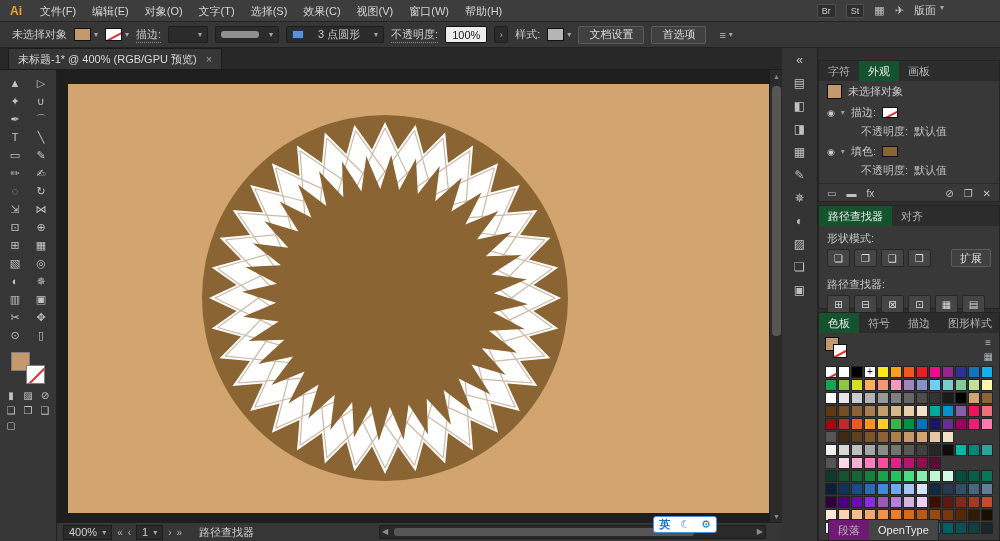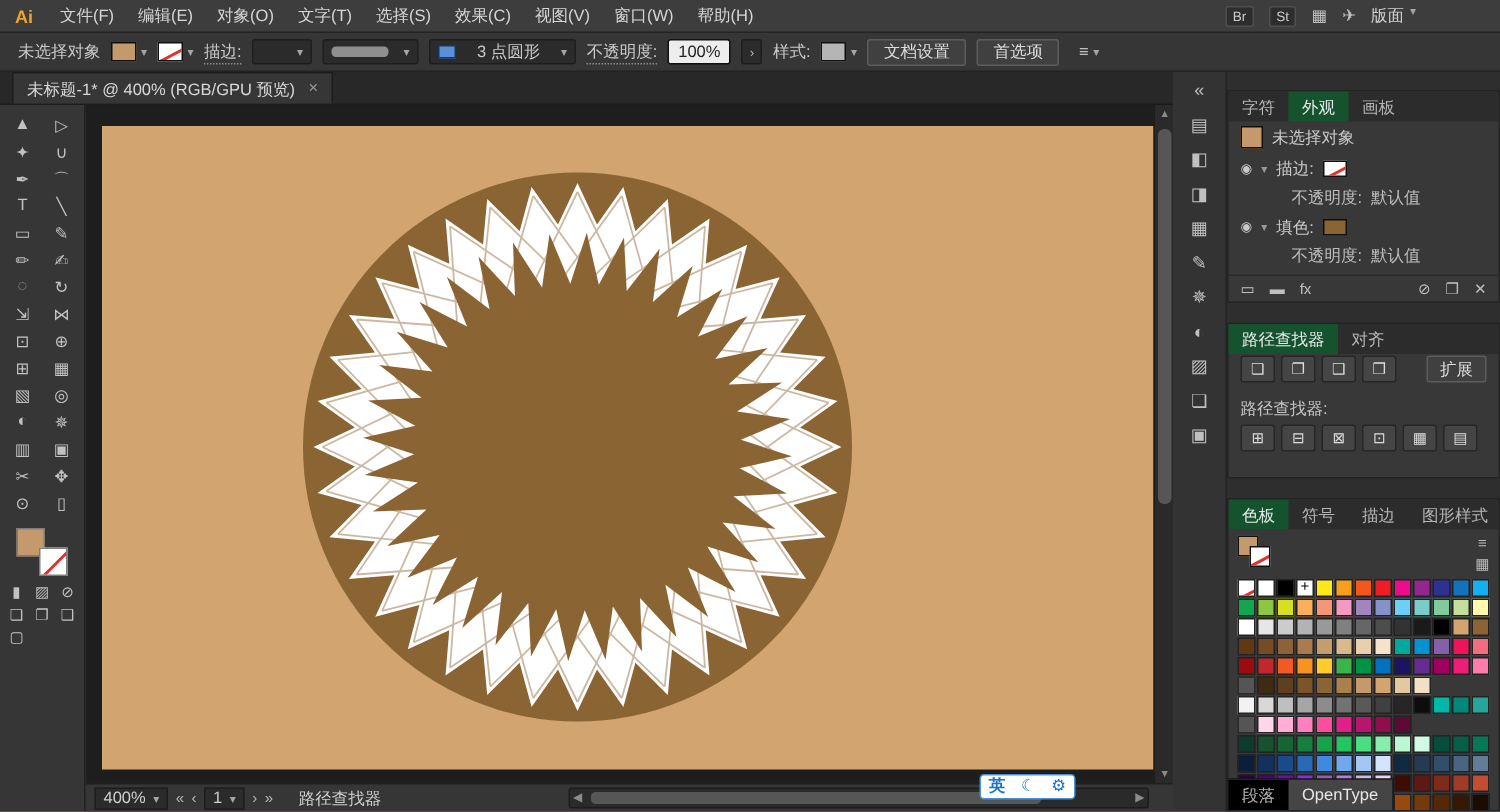--- a/index.html
+++ b/index.html
@@ -70,21 +70,21 @@
   .hthumb{position:absolute;left:14px;top:2px;height:8px;width:78%;background:#565656;border-radius:3px}
   .harrow{position:absolute;top:1px;color:#8b8b8b;font-size:8px}
   .harrow.left{left:2px}.harrow.right{right:2px}
   .ime{position:absolute;left:596px;top:446px;width:64px;height:17px;background:#fff;border:1px solid #4a90d9;border-radius:3px;display:flex;align-items:center;justify-content:space-around;z-index:8}
   .ime span{color:#1a73c7;font-size:11px;font-weight:bold;line-height:15px}
 
   
   .dock{position:absolute;left:782px;top:48px;width:218px;height:493px;background:#2e2e2e;display:flex;z-index:5}
   .dock-strip{width:36px;background:#333;border-right:1px solid #222;display:flex;flex-direction:column;align-items:center;padding-top:5px;gap:9px;flex:none}
   .dock-icon{color:#c0c0c0;font-size:12px}
-  .panels{flex:1;display:flex;flex-direction:column;position:relative;background:#2e2e2e;padding-top:12px;gap:13px;overflow:hidden}
+  .panels{flex:1;display:flex;flex-direction:column;position:relative;background:#2e2e2e;padding-top:12px;gap:3px;overflow:hidden}
   .panel{background:#383838;border:1px solid #232323}
   .ptabs{display:flex;background:#2c2c2c;height:20px;align-items:stretch}
   .ptab{padding:0 9px;color:#b5b5b5;display:flex;align-items:center;white-space:nowrap}
   .ptab.active{background:#14532d;color:#e9e9e9}
 
   
   .app-panel{height:142px}
   .app-row{display:flex;align-items:center;gap:6px;padding:3px 8px;color:#c9c9c9}
   .eye{color:#c8c8c8;font-size:9px}
   .chev{color:#999;font-size:8px}
@@ -111,21 +111,21 @@
   .proxy-fill{position:absolute;left:0;top:0;width:14px;height:14px;background:var(--fill_proxy,#c49a6c);border:1px solid #101010}
   .proxy-none{position:absolute;left:8px;top:7px;width:14px;height:14px;border:1px solid #101010}
   .sw-head-icons{margin-left:auto;display:flex;flex-direction:column;gap:3px;align-items:center;color:#bbb;font-size:10px}
   #sw-grid{padding:2px 6px;overflow:hidden}
   .sw-row{display:flex;gap:1px;margin-bottom:1px}
   .swatch{width:12px;height:12px;border:1px solid #232323;position:relative;flex:none}
   .swatch.reg{background:#fff;color:#000;font-size:10px;line-height:10px;text-align:center}
   .swatch.folder{background:#555;border-color:#2a2a2a;border-radius:1px}
 
   
-  .para-panel{position:absolute;left:0;bottom:0;height:22px;background:#000000;border:1px solid #232323;display:flex;z-index:6}
+  .para-panel{position:absolute;left:10px;bottom:0;height:22px;background:#701a75;border:1px solid #232323;display:flex;z-index:6}
   .para-panel .ptab{height:20px}
   .para-panel .ptab.active{background:#454545;color:#e8e8e8}
 </style>
 </head>
 <body>
 
 <div class="stage">
 
   <div class="menubar">
     <span class="ai-logo">Ai</span>
@@ -416,20 +416,21 @@
             <span class="ab-icon">❐</span>
             <span class="ab-icon">✕</span>
           </div>
       </div>
 
       <div class="panel pf-panel">
         <div class="ptabs">
           <span class="ptab active">路径查找器</span>
           <span class="ptab">对齐</span>
         </div>
+        <div class="pf-label">形状模式:</div>
         <div class="pf-row">
           <span id="shape-modes">
               <span class="pf-btn">❏</span>
               <span class="pf-btn">❐</span>
               <span class="pf-btn">❑</span>
               <span class="pf-btn">❒</span>
             </span>
           <button class="expand-btn">扩展</button>
         </div>
         <div class="pf-label">路径查找器:</div>

